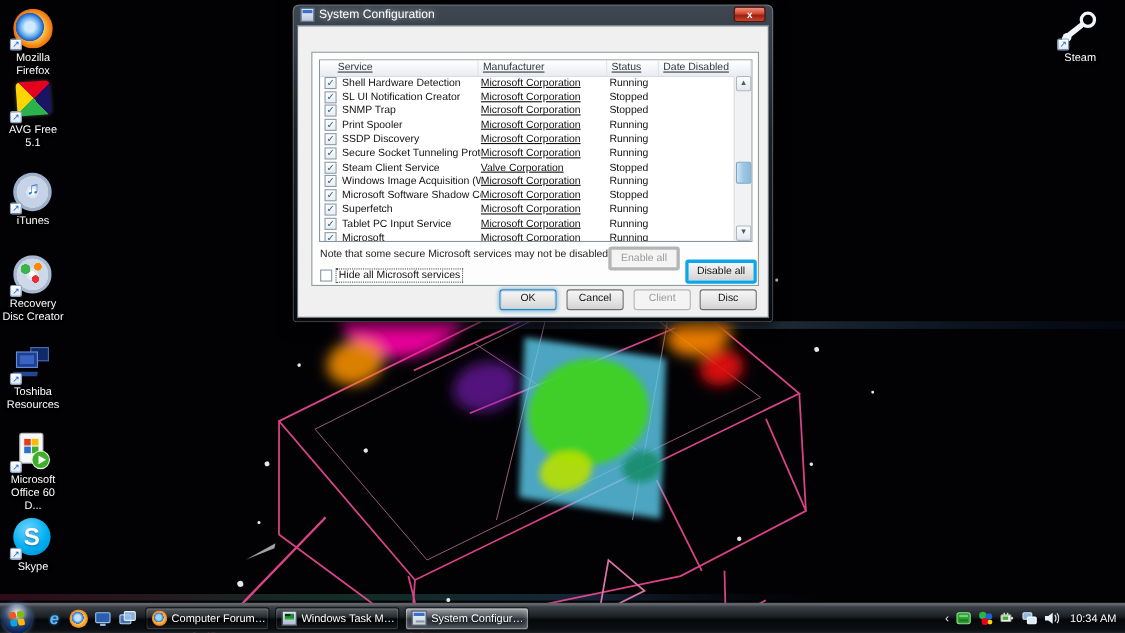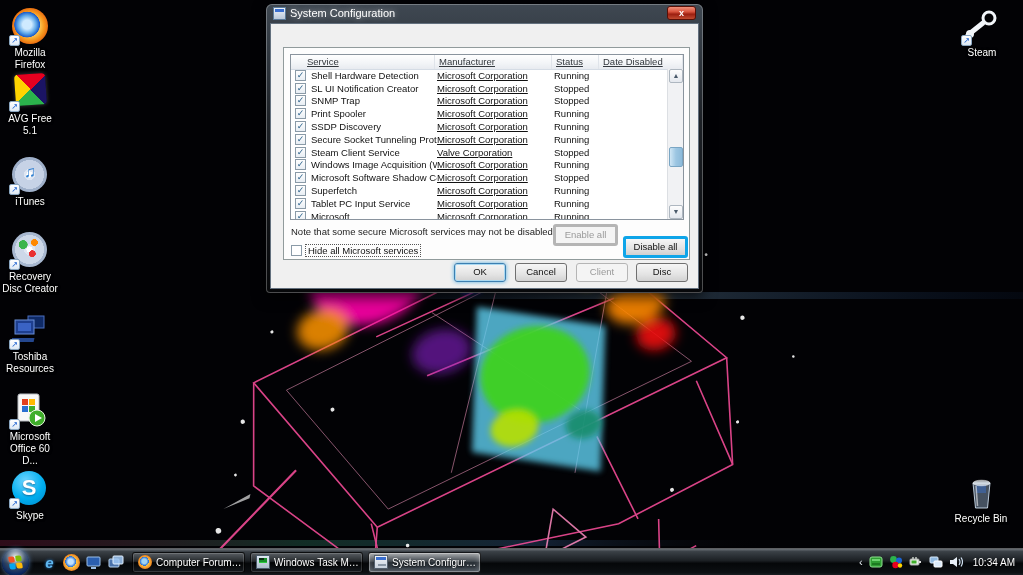--- a/index.html
+++ b/index.html
@@ -284,31 +284,20 @@
   <div class="dicon" style="left:953px;top:8px">
     <div class="art">
       <svg width="36" height="36">
         <circle cx="25" cy="10" r="6" fill="none" stroke="#f2f6fa" stroke-width="3"></circle>
         <path d="M4,27 L19,15" stroke="#f2f6fa" stroke-width="5" stroke-linecap="round" fill="none"></path>
         <circle cx="6" cy="26" r="4" fill="#f2f6fa"></circle>
       </svg>
       <div class="sarrow">↗</div></div>
     <div class="label">Steam</div>
   </div>
-  <div class="dicon" style="left:952px;top:474px">
-    <div class="art">
-      <svg width="36" height="38">
-        <path d="M10,9 L27,9 L24.5,34 L12.5,34 Z" fill="rgba(150,178,208,.45)" stroke="rgba(215,232,248,.85)" stroke-width="1"></path>
-        <rect x="13" y="11" width="10" height="8" fill="rgba(60,110,190,.55)"></rect>
-        <ellipse cx="18.5" cy="9" rx="8.5" ry="2.8" fill="rgba(235,243,250,.75)" stroke="rgba(255,255,255,.8)" stroke-width=".6"></ellipse>
-        <path d="M13,12 L14.5,32" stroke="rgba(255,255,255,.55)" stroke-width="1.5" fill="none"></path>
-      </svg>
-    </div>
-    <div class="label">Recycle Bin</div>
-  </div>
 
   <div id="dialog">
     <div id="dlg-title">
       <div id="dlg-ico"></div>
       <span class="ttxt">System Configuration</span>
       <div id="closeBtn">x</div>
     </div>
     <div id="dlg-body">
       <div class="tabpage">
         <div id="lview">

